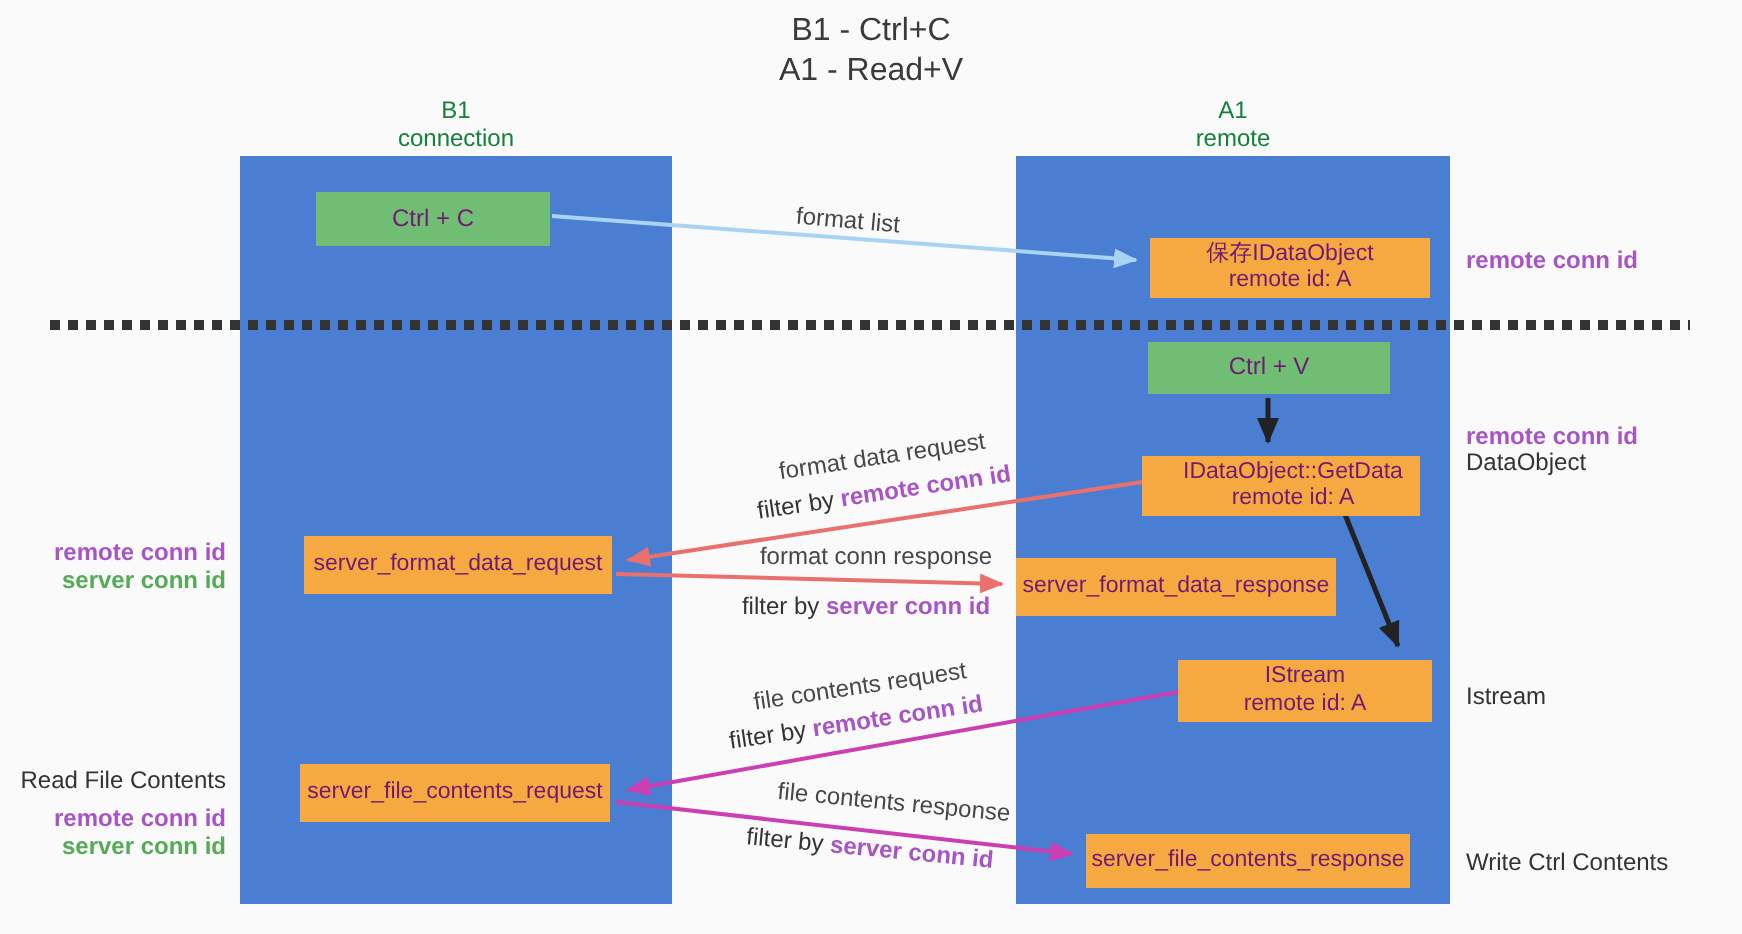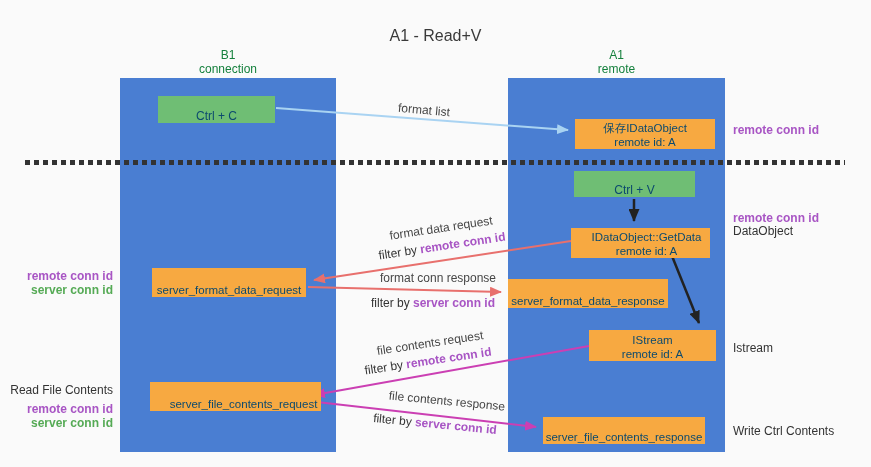--- a/index.html
+++ b/index.html
@@ -2,38 +2,39 @@
 <html><head>
 <meta charset="utf-8">
 <style>
   html,body{margin:0;padding:0;}
   body{font-family:"Liberation Sans",sans-serif;background:#fafafa;}
   #canvas{position:relative;width:871px;height:467px;background:#fafafa;overflow:hidden;}
   .abs{position:absolute;}
   .title-line{left:0;right:0;text-align:center;font-size:16px;color:#3a3a3a;line-height:20px;}
   .lifeline{background:#4a7ed2;}
   .hdr{text-align:center;font-size:12px;color:#15803d;line-height:14px;}
-  .node{display:flex;flex-direction:column;align-items:center;justify-content:flex-end;color:#0c4a6e;text-align:center;font-size:11.5px;line-height:13.5px;white-space:nowrap;}
+  .node{display:flex;flex-direction:column;align-items:center;justify-content:center;color:#701a75;text-align:center;font-size:11.5px;line-height:13.5px;white-space:nowrap;}
   .green{background:#6fbe74;}
   .orange{background:#f7a941;}
   .dashed{background:repeating-linear-gradient(90deg,#333333 0 5px,rgba(0,0,0,0) 5px 9px);}
   .lbl{font-size:12px;color:#474747;white-space:nowrap;transform-origin:center;}
   .ctr{transform:translate(-50%,-50%);}
   .purple{color:#a855c4;font-weight:bold;}
   .greentxt{color:#55aa55;font-weight:bold;}
   .dark{color:#333333;font-weight:normal;}
   .annL{left:0;width:113px;text-align:right;font-size:12px;line-height:14px;white-space:nowrap;}
   .annR{left:733px;text-align:left;font-size:12px;line-height:14px;white-space:nowrap;}
   svg.arrows{position:absolute;left:0;top:0;pointer-events:none;}
 </style>
 </head>
 <body>
 
 <div id="canvas">
 
+  <div class="abs title-line" style="top:6px;">B1 - Ctrl+C</div>
   <div class="abs title-line" style="top:26px;">A1 - Read+V</div>
 
   <div class="abs hdr" style="left:120px;top:48px;width:216px;">
     <div>B1</div>
     <div>connection</div>
   </div>
   <div class="abs hdr" style="left:508px;top:48px;width:217px;">
     <div>A1</div>
     <div>remote</div>
   </div>
@@ -91,21 +92,21 @@
 
   <div class="abs node orange" style="left:508px;top:279px;width:160px;height:29px;">
     <div>server_format_data_response</div>
   </div>
 
   <div class="abs node orange" style="left:589px;top:330px;width:127px;height:31px;">
     <div>IStream</div>
     <div>remote id: A</div>
   </div>
 
-  <div class="abs node orange" style="left:150px;top:382px;width:155px;height:29px;padding-left:16px;">
+  <div class="abs node orange" style="left:150px;top:382px;width:155px;height:29px;">
     <div>server_file_contents_request</div>
   </div>
 
   <div class="abs node orange" style="left:543px;top:417px;width:162px;height:27px;">
     <div>server_file_contents_response</div>
   </div>
 
   <div class="abs lbl ctr" style="left:424px;top:110px;transform:translate(-50%,-50%) rotate(5deg);">format list</div>
 
   <div class="abs lbl ctr" style="left:441px;top:228px;transform:translate(-50%,-50%) rotate(-8.5deg);">format data request</div>

